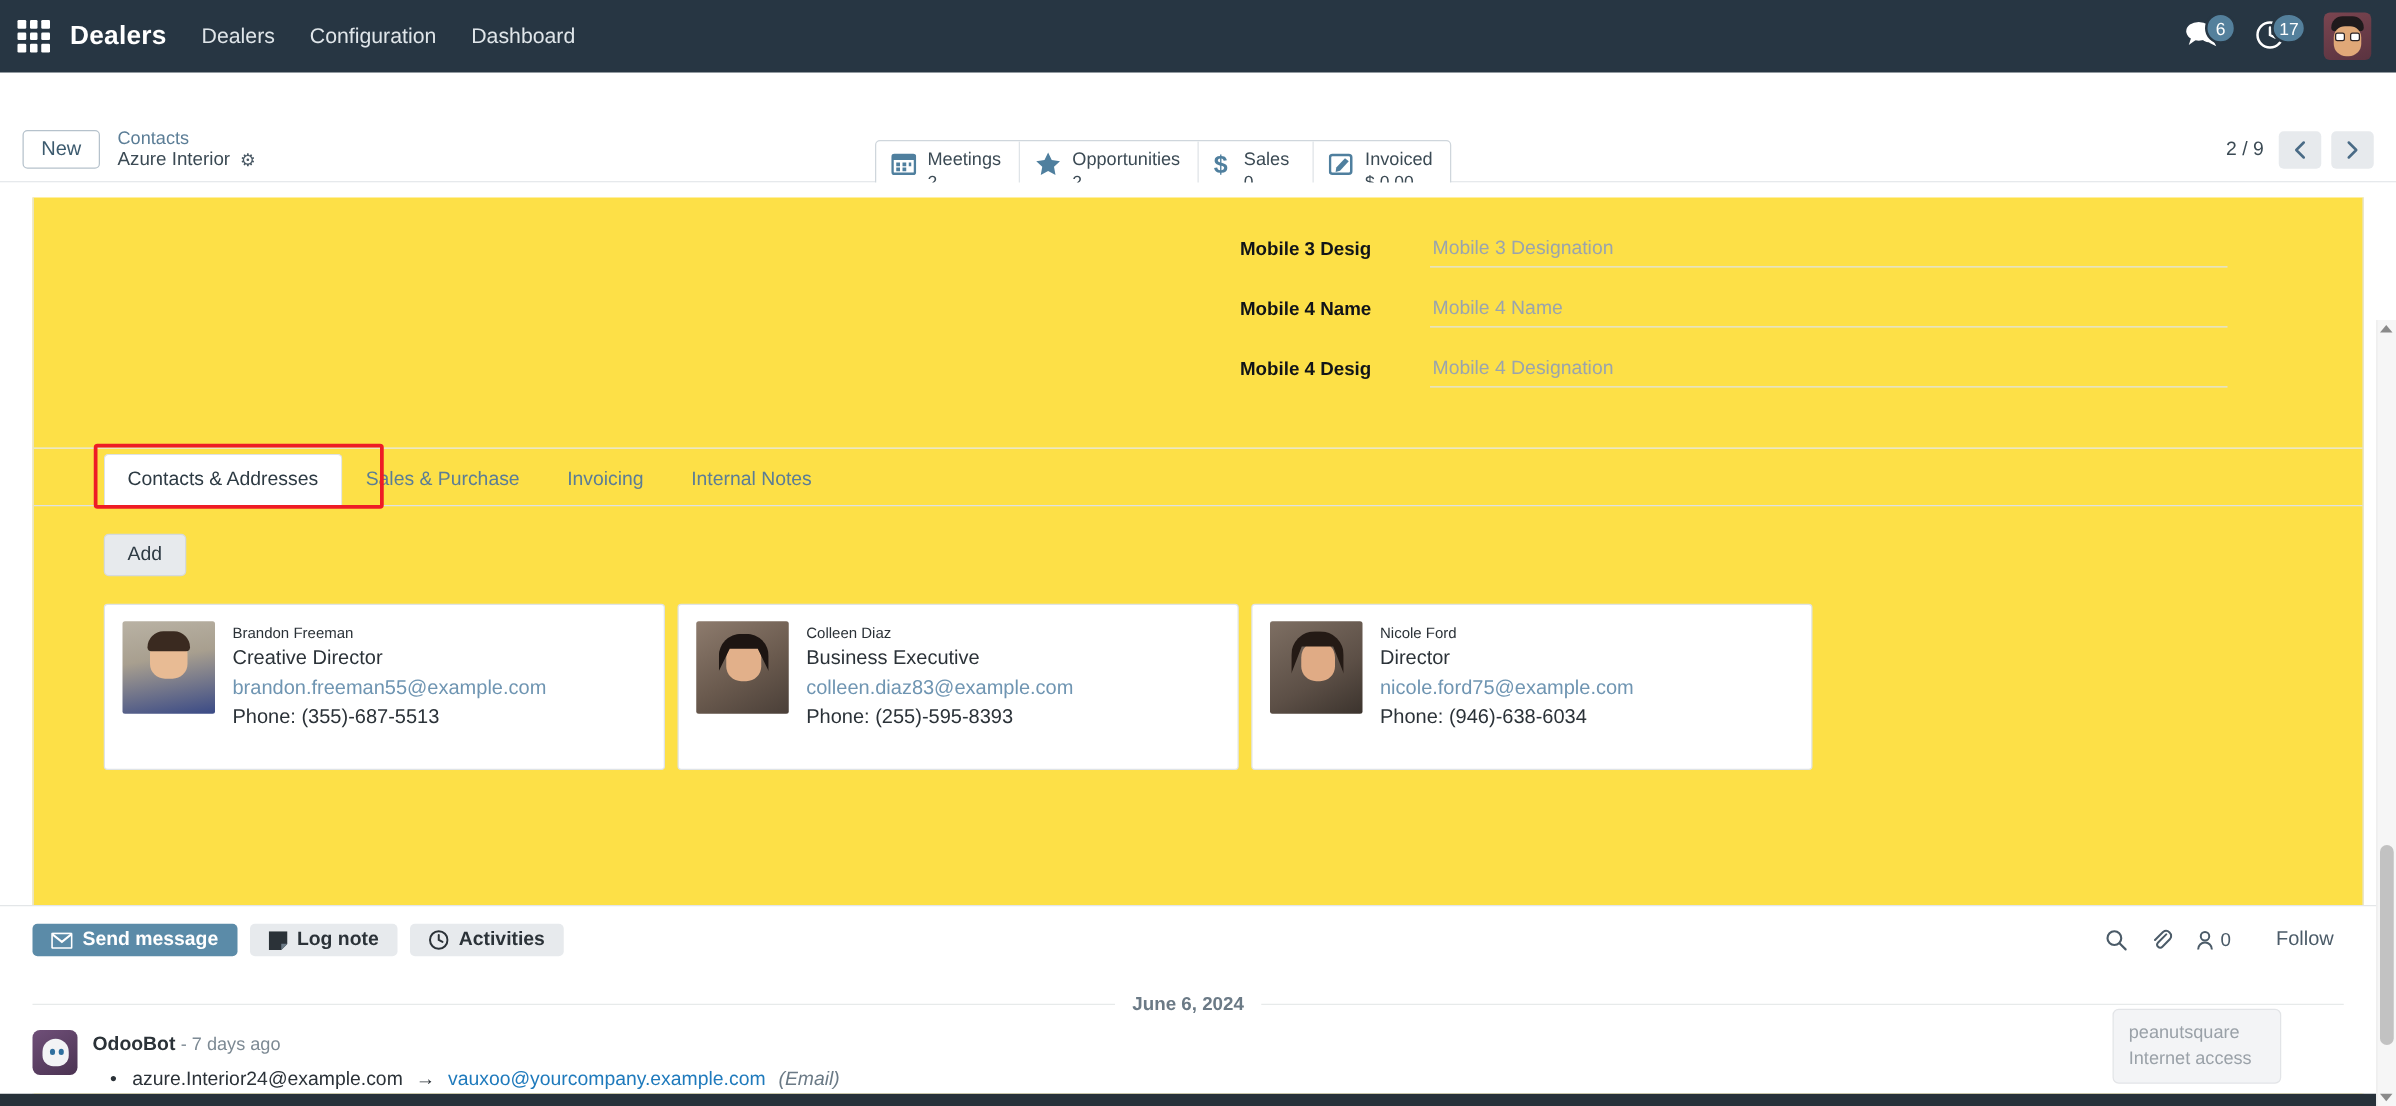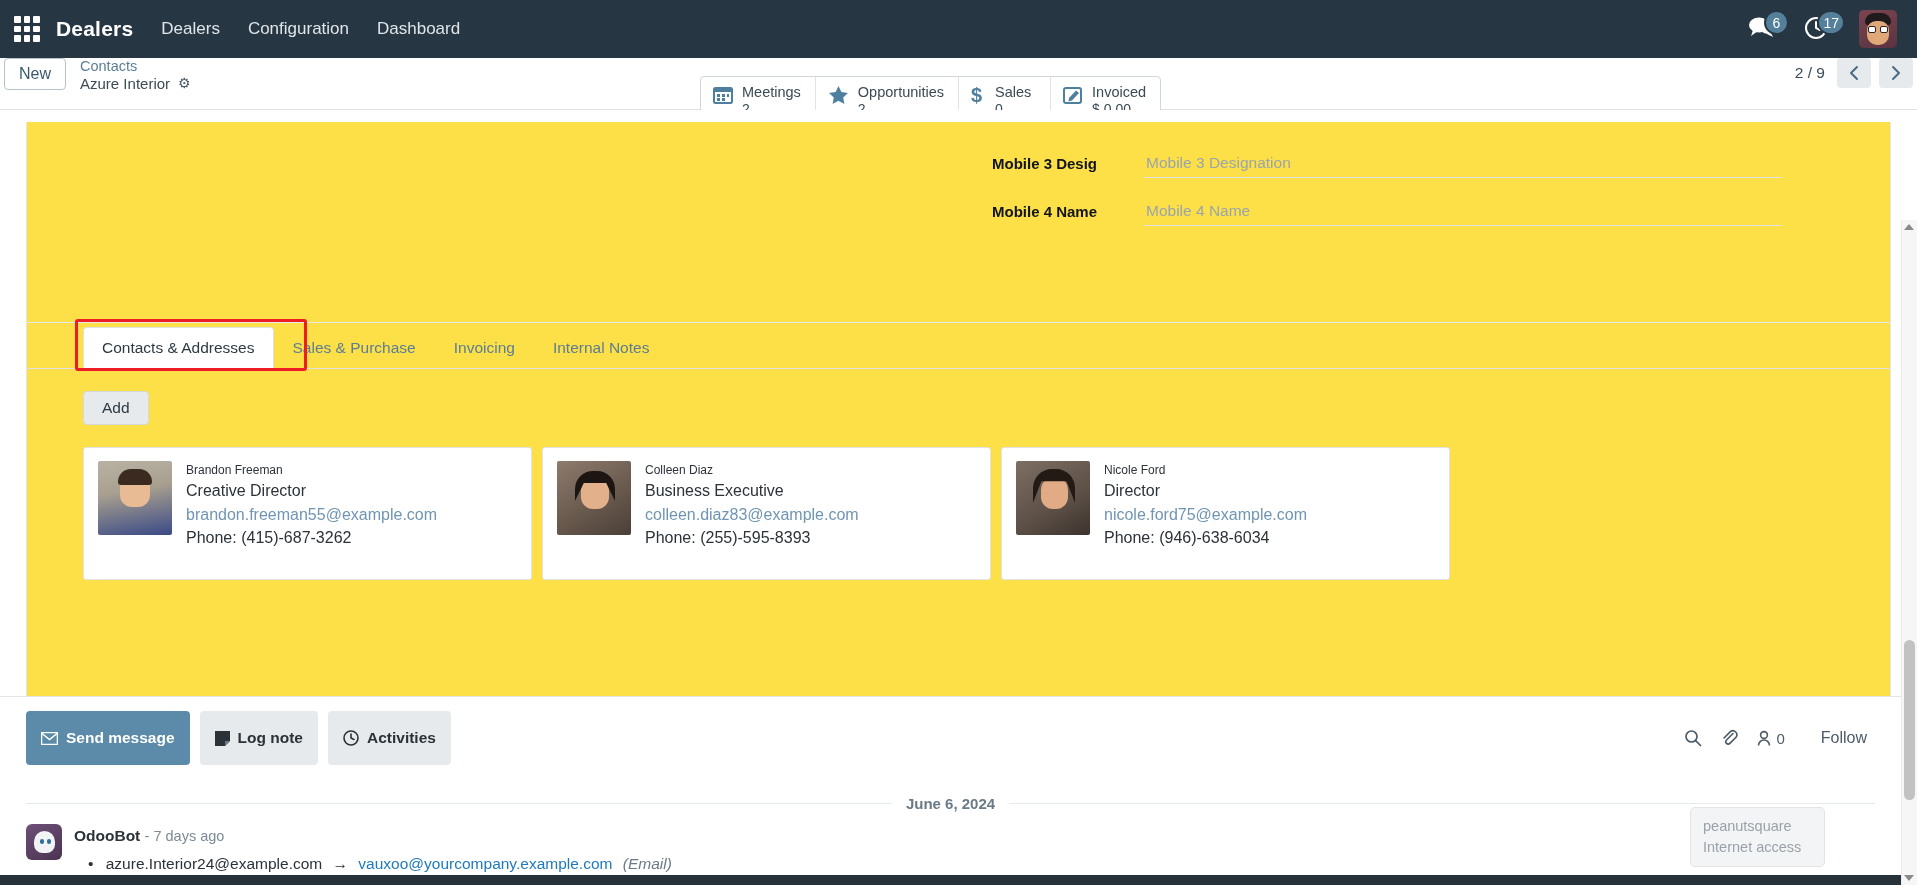--- a/index.html
+++ b/index.html
@@ -40,21 +40,21 @@
   .avatar-user .face { position:absolute; top:11px; left:8px; width:22px; height:24px;
     background:#e0a878; border-radius: 9px 9px 10px 10px; }
   .avatar-user .gl { position:absolute; top:16px; left:9px; width:20px; height:7px; }
   .avatar-user .gl b { position:absolute; width:8px; height:7px; border:1.4px solid #2a2326;
     background:#fff; border-radius:2px; display:block; }
   .avatar-user .gl b:first-child { left:0; } .avatar-user .gl b:last-child { right:0; }
 
   
   .control-panel {
     height: 52px; flex: 0 0 52px; background:#ffffff; border-bottom: 1px solid #dee2e6;
-    display:flex; align-items:flex-start; padding: 0 4px; position: relative;
+    display:flex; align-items:center; padding: 0 18px; position: relative; margin-top: 36px;
   }
   .btn-new {
     border: 1px solid #b6c2cc; background:#fff; color:#3c5a6e; font-size: 16px;
     padding: 6px 14px; border-radius: 4px; cursor: pointer; line-height:1.1;
   }
   .breadcrumb { margin-left: 14px; display:flex; flex-direction: column; justify-content:center; line-height: 1.15; }
   .bc-parent { color: #5b7d96; font-size: 14.5px; cursor: pointer; font-weight: 500; }
   .bc-current { color: #3b4a54; font-size: 15px; font-weight: 500; display:flex; align-items:center; gap:8px; }
   .gear-icon { color:#4a5965; font-size: 14px; cursor:pointer; line-height:1; }
 
@@ -152,21 +152,21 @@
   .ph3::after { content:""; position:absolute; top:8px; left:17px; width:42px; height:34px;
     background:#241a15; border-radius: 19px 19px 0 0; clip-path: polygon(0 0,100% 0,100% 100%,80% 36%,20% 36%,0 100%); }
 
   
   .chatter { background:#fff; border-top: 1px solid #e3e6e8; }
   .chatter-top {
     display:flex; align-items:center; padding: 14px 26px 12px 26px; gap: 10px;
   }
   .ch-btn {
     display:flex; align-items:center; gap: 8px; font-size: 15.5px; font-weight: bold;
-    padding: 18px 15px; border-radius: 4px; border:none; cursor:pointer;
+    padding: 4px 15px; border-radius: 4px; border:none; cursor:pointer;
     background:#e7eaed; color:#2b3238; font-family:"Liberation Sans", sans-serif;
   }
   .ch-btn.primary { background:#5b8ba8; color:#ffffff; }
   .chatter-right { margin-left:auto; display:flex; align-items:center; gap: 18px; }
   .ch-ico { color:#4b5b68; cursor:pointer; display:flex; align-items:center; gap:4px; font-size: 15px; }
   .follow-btn { font-size: 16px; color:#4b5b68; cursor:pointer; margin-left: 18px; margin-right: 8px;}
 
   .date-sep { display:flex; align-items:center; gap: 14px; padding: 18px 26px 4px 26px; }
   .date-sep .line { flex:1 1 auto; height:1px; background:#e7eaea; }
   .date-sep .label { font-size: 15px; color:#6b7a86; font-weight: bold; }
@@ -346,20 +346,24 @@
       <div class="form-top">
         <div class="field-col">
           <div class="field-row">
             <div class="field-label">Mobile 3 Desig</div>
             <input class="field-input" placeholder="Mobile 3 Designation" style="">
           </div>
           <div class="field-row">
             <div class="field-label">Mobile 4 Name</div>
             <input class="field-input" placeholder="Mobile 4 Name" style="">
           </div>
+          <div class="field-row">
+            <div class="field-label">Mobile 4 Desig</div>
+            <input class="field-input" placeholder="Mobile 4 Designation" style="">
+          </div>
         </div>
       </div>
 
       <div class="notebook">
         <div class="tabs">
           <div class="tab active">Contacts &amp; Addresses</div>
           <div class="tab">Sales &amp; Purchase</div>
           <div class="tab">Invoicing</div>
           <div class="tab">Internal Notes</div>
           <div class="tab-highlight"></div>
@@ -368,21 +372,21 @@
         <div class="tab-page">
           <button class="btn-add">Add</button>
 
           <div class="cards">
             <div class="card">
               <div class="card-img ph1"></div>
               <div class="card-body">
                 <span class="c-name">Brandon Freeman</span>
                 <span class="c-title">Creative Director</span>
                 <span class="c-mail">brandon.freeman55@example.com</span>
-                <span class="c-phone">Phone: (415)-687-3262</span>
+                <span class="c-phone">Phone: (355)-687-5513</span>
               </div>
             </div>
             <div class="card">
               <div class="card-img ph2"></div>
               <div class="card-body">
                 <span class="c-name">Colleen Diaz</span>
                 <span class="c-title">Business Executive</span>
                 <span class="c-mail">colleen.diaz83@example.com</span>
                 <span class="c-phone">Phone: (255)-595-8393</span>
               </div>

